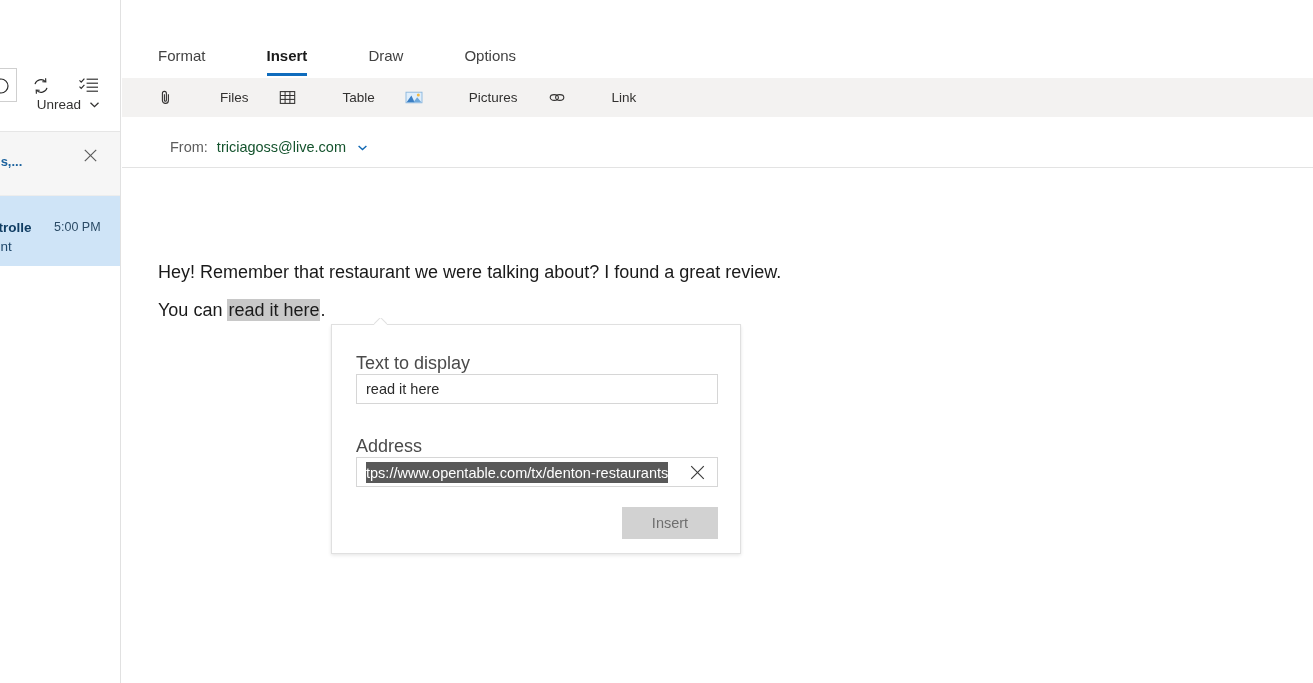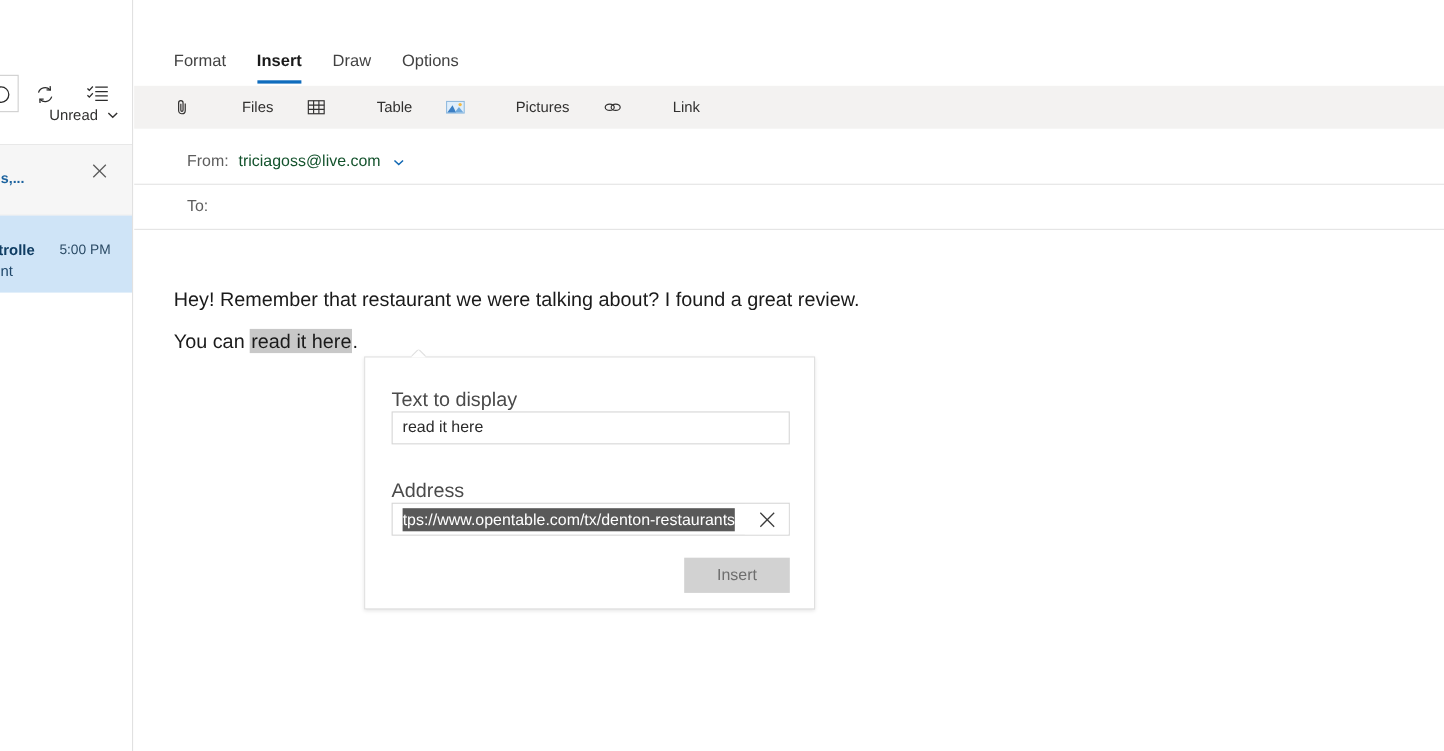--- a/index.html
+++ b/index.html
@@ -60,21 +60,21 @@
   .lt-tasks { left: 74px; top: 38px; }
 
   .filter-row {
     position: absolute;
     left: 0; top: 88px;
     width: 121px;
     height: 32px;
     display: flex;
     align-items: center;
     justify-content: flex-end;
-    padding-right: 12px;
+    padding-right: 20px;
     box-sizing: border-box;
     color: #323130;
     font-size: 13.5px;
   }
   .filter-label { margin-right: 7px; }
   .filter-chevron {
     display: inline-flex;
     align-items: center;
     color: #323130;
   }
@@ -153,20 +153,21 @@
     background: #ffffff;
   }
 
   
   .tabs {
     position: absolute;
     left: 0; top: 38px;
     height: 40px;
     display: flex;
     align-items: flex-start;
+    gap: 33px;
   }
   .tab {
     position: relative;
     padding: 0 14px;
     height: 34px;
     display: flex;
     align-items: center;
     font-size: 15px;
     color: #424242;
     cursor: pointer;
@@ -516,23 +517,20 @@
     <div class="field f-from">
       <span class="f-label">From:</span>
       <span class="f-from-addr">triciagoss@live.com</span>
       <span class="f-from-chev">
         <svg width="13" height="13" viewBox="0 0 13 13" fill="none" stroke="#1168b3" stroke-width="1.4">
           <polyline points="2.6,4.9 6.5,8.6 10.4,4.9"></polyline>
         </svg>
       </span>
     </div>
 
-    <div class="field f-to">
-      <span class="f-label">To:</span>
-    </div>
 
 
     <div class="body-area">
       <div class="body-line bl-1">Hey! Remember that restaurant we were talking about? I found a great review.</div>
       <div class="body-line bl-2">
         <span>You can </span><span class="sel-highlight">read it here</span><span>.</span>
       </div>
     </div>
 
     <div class="dialog">

